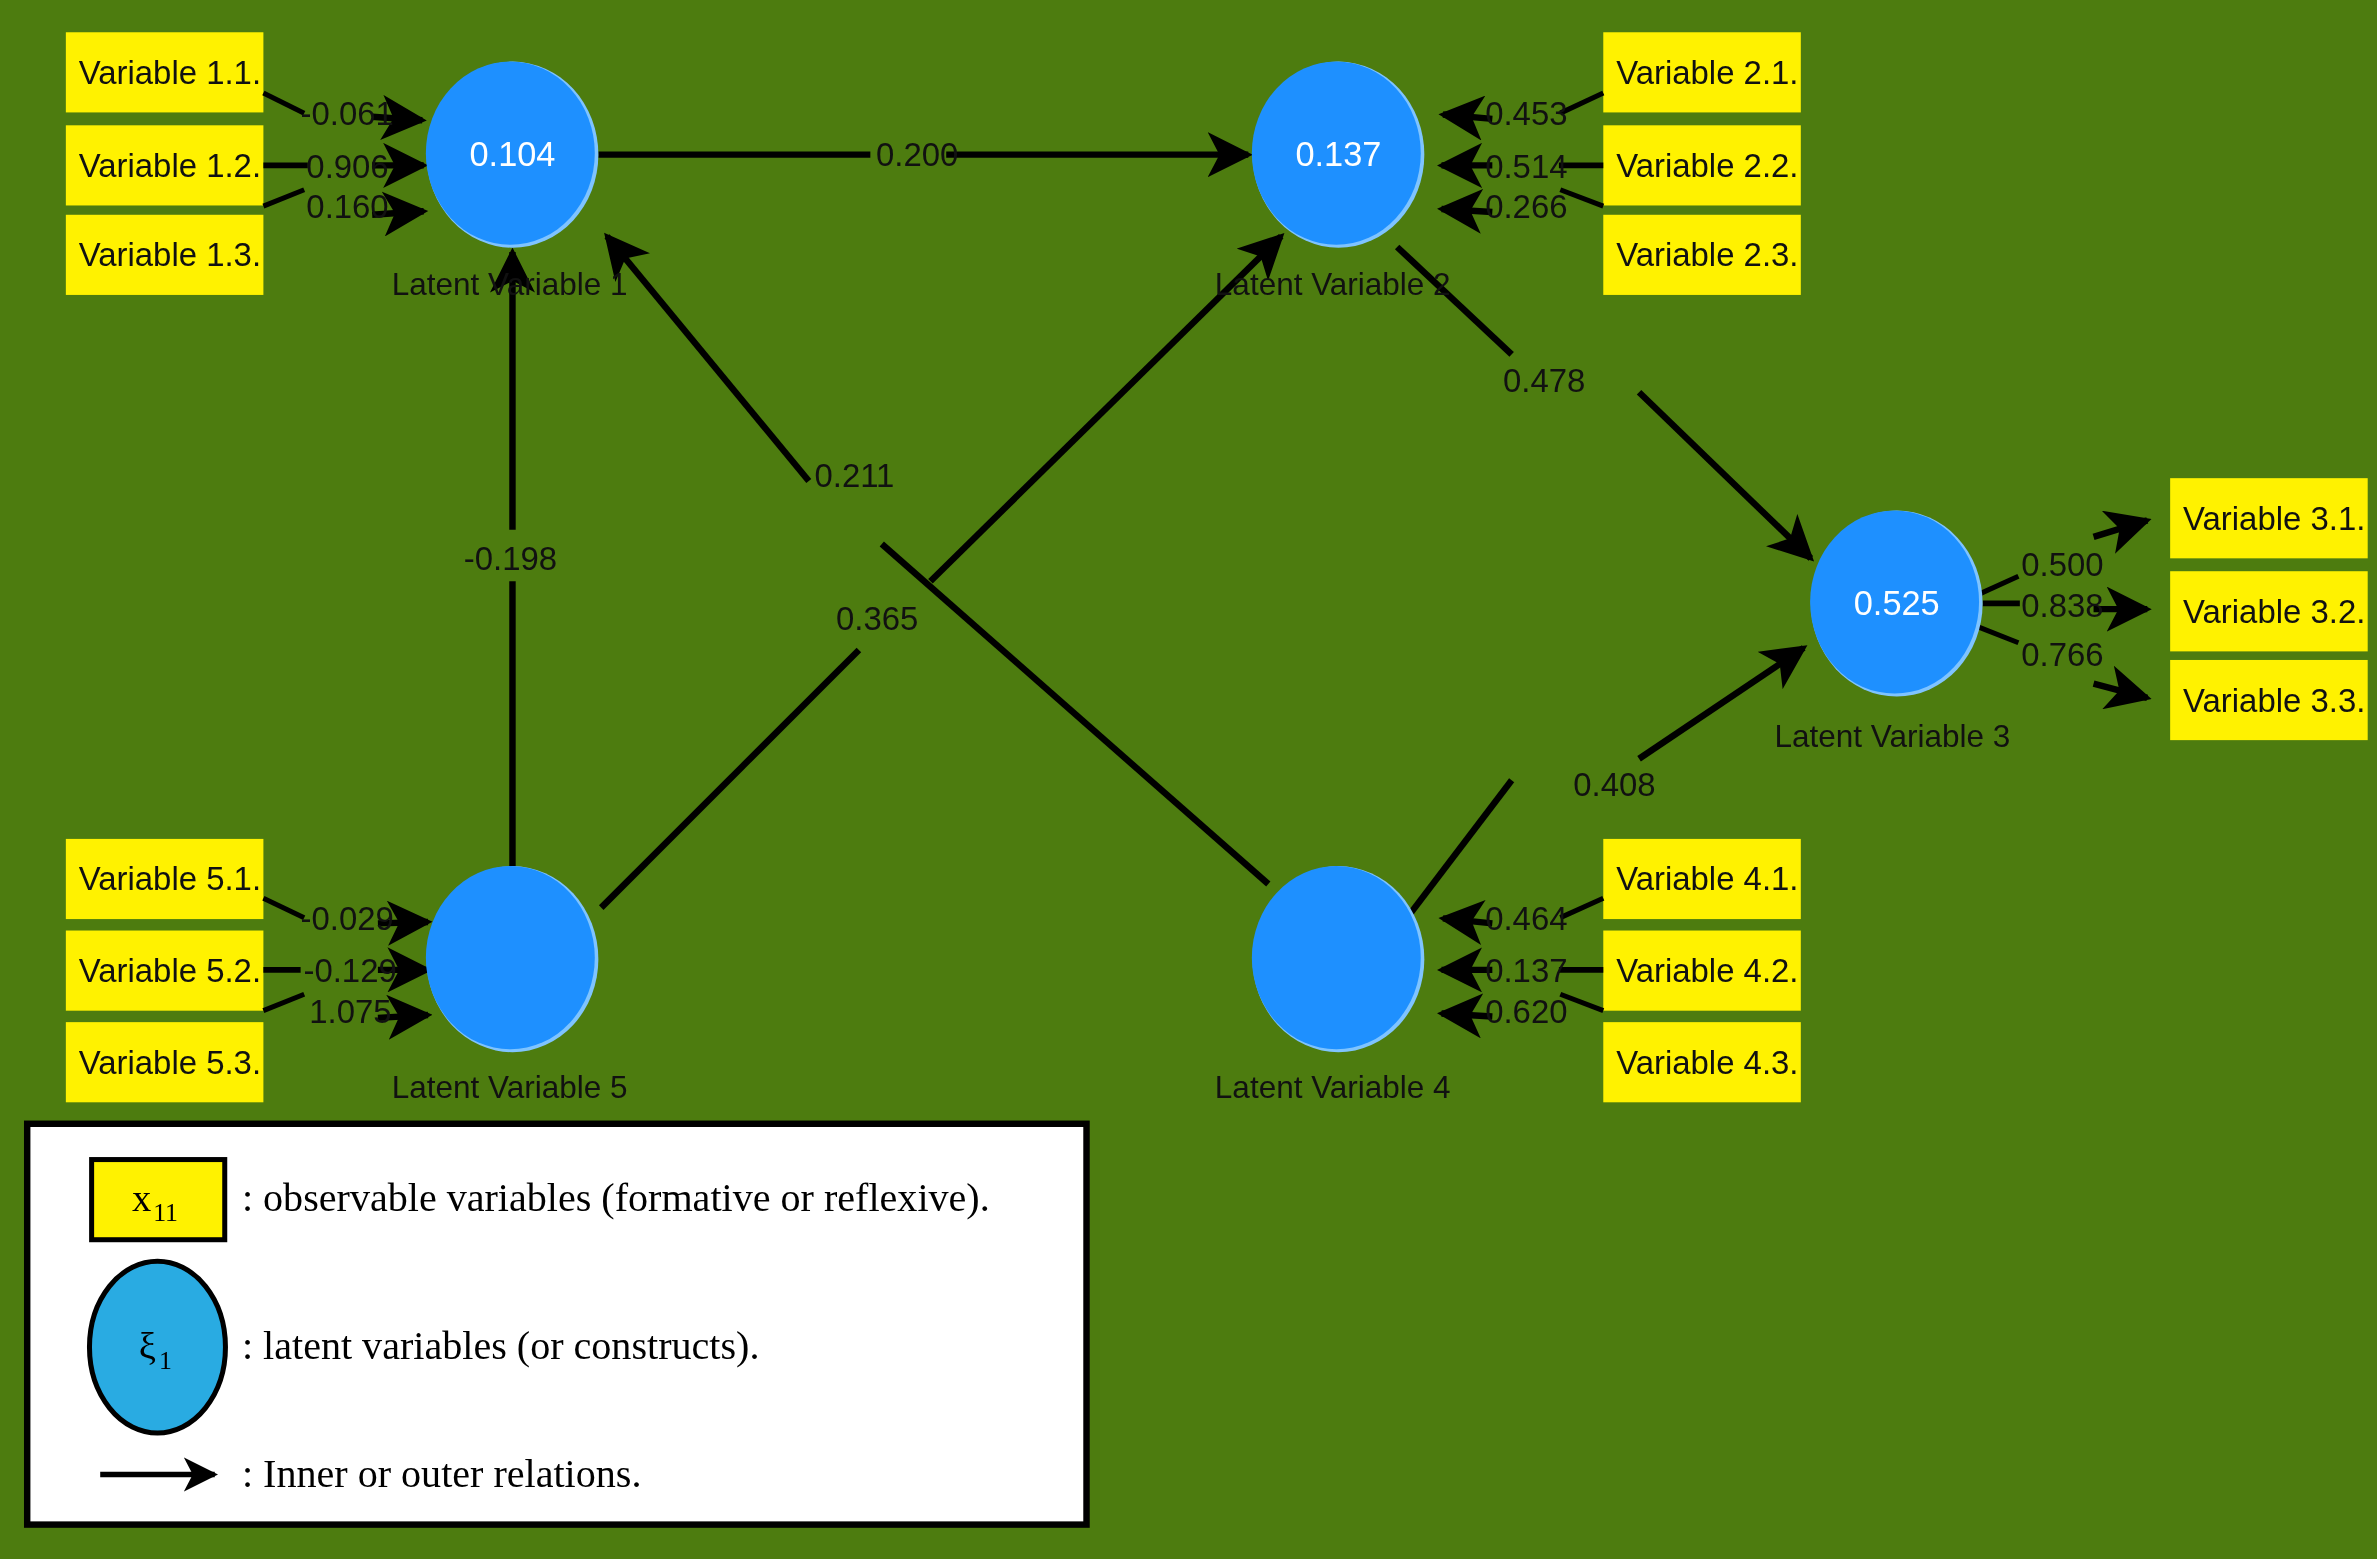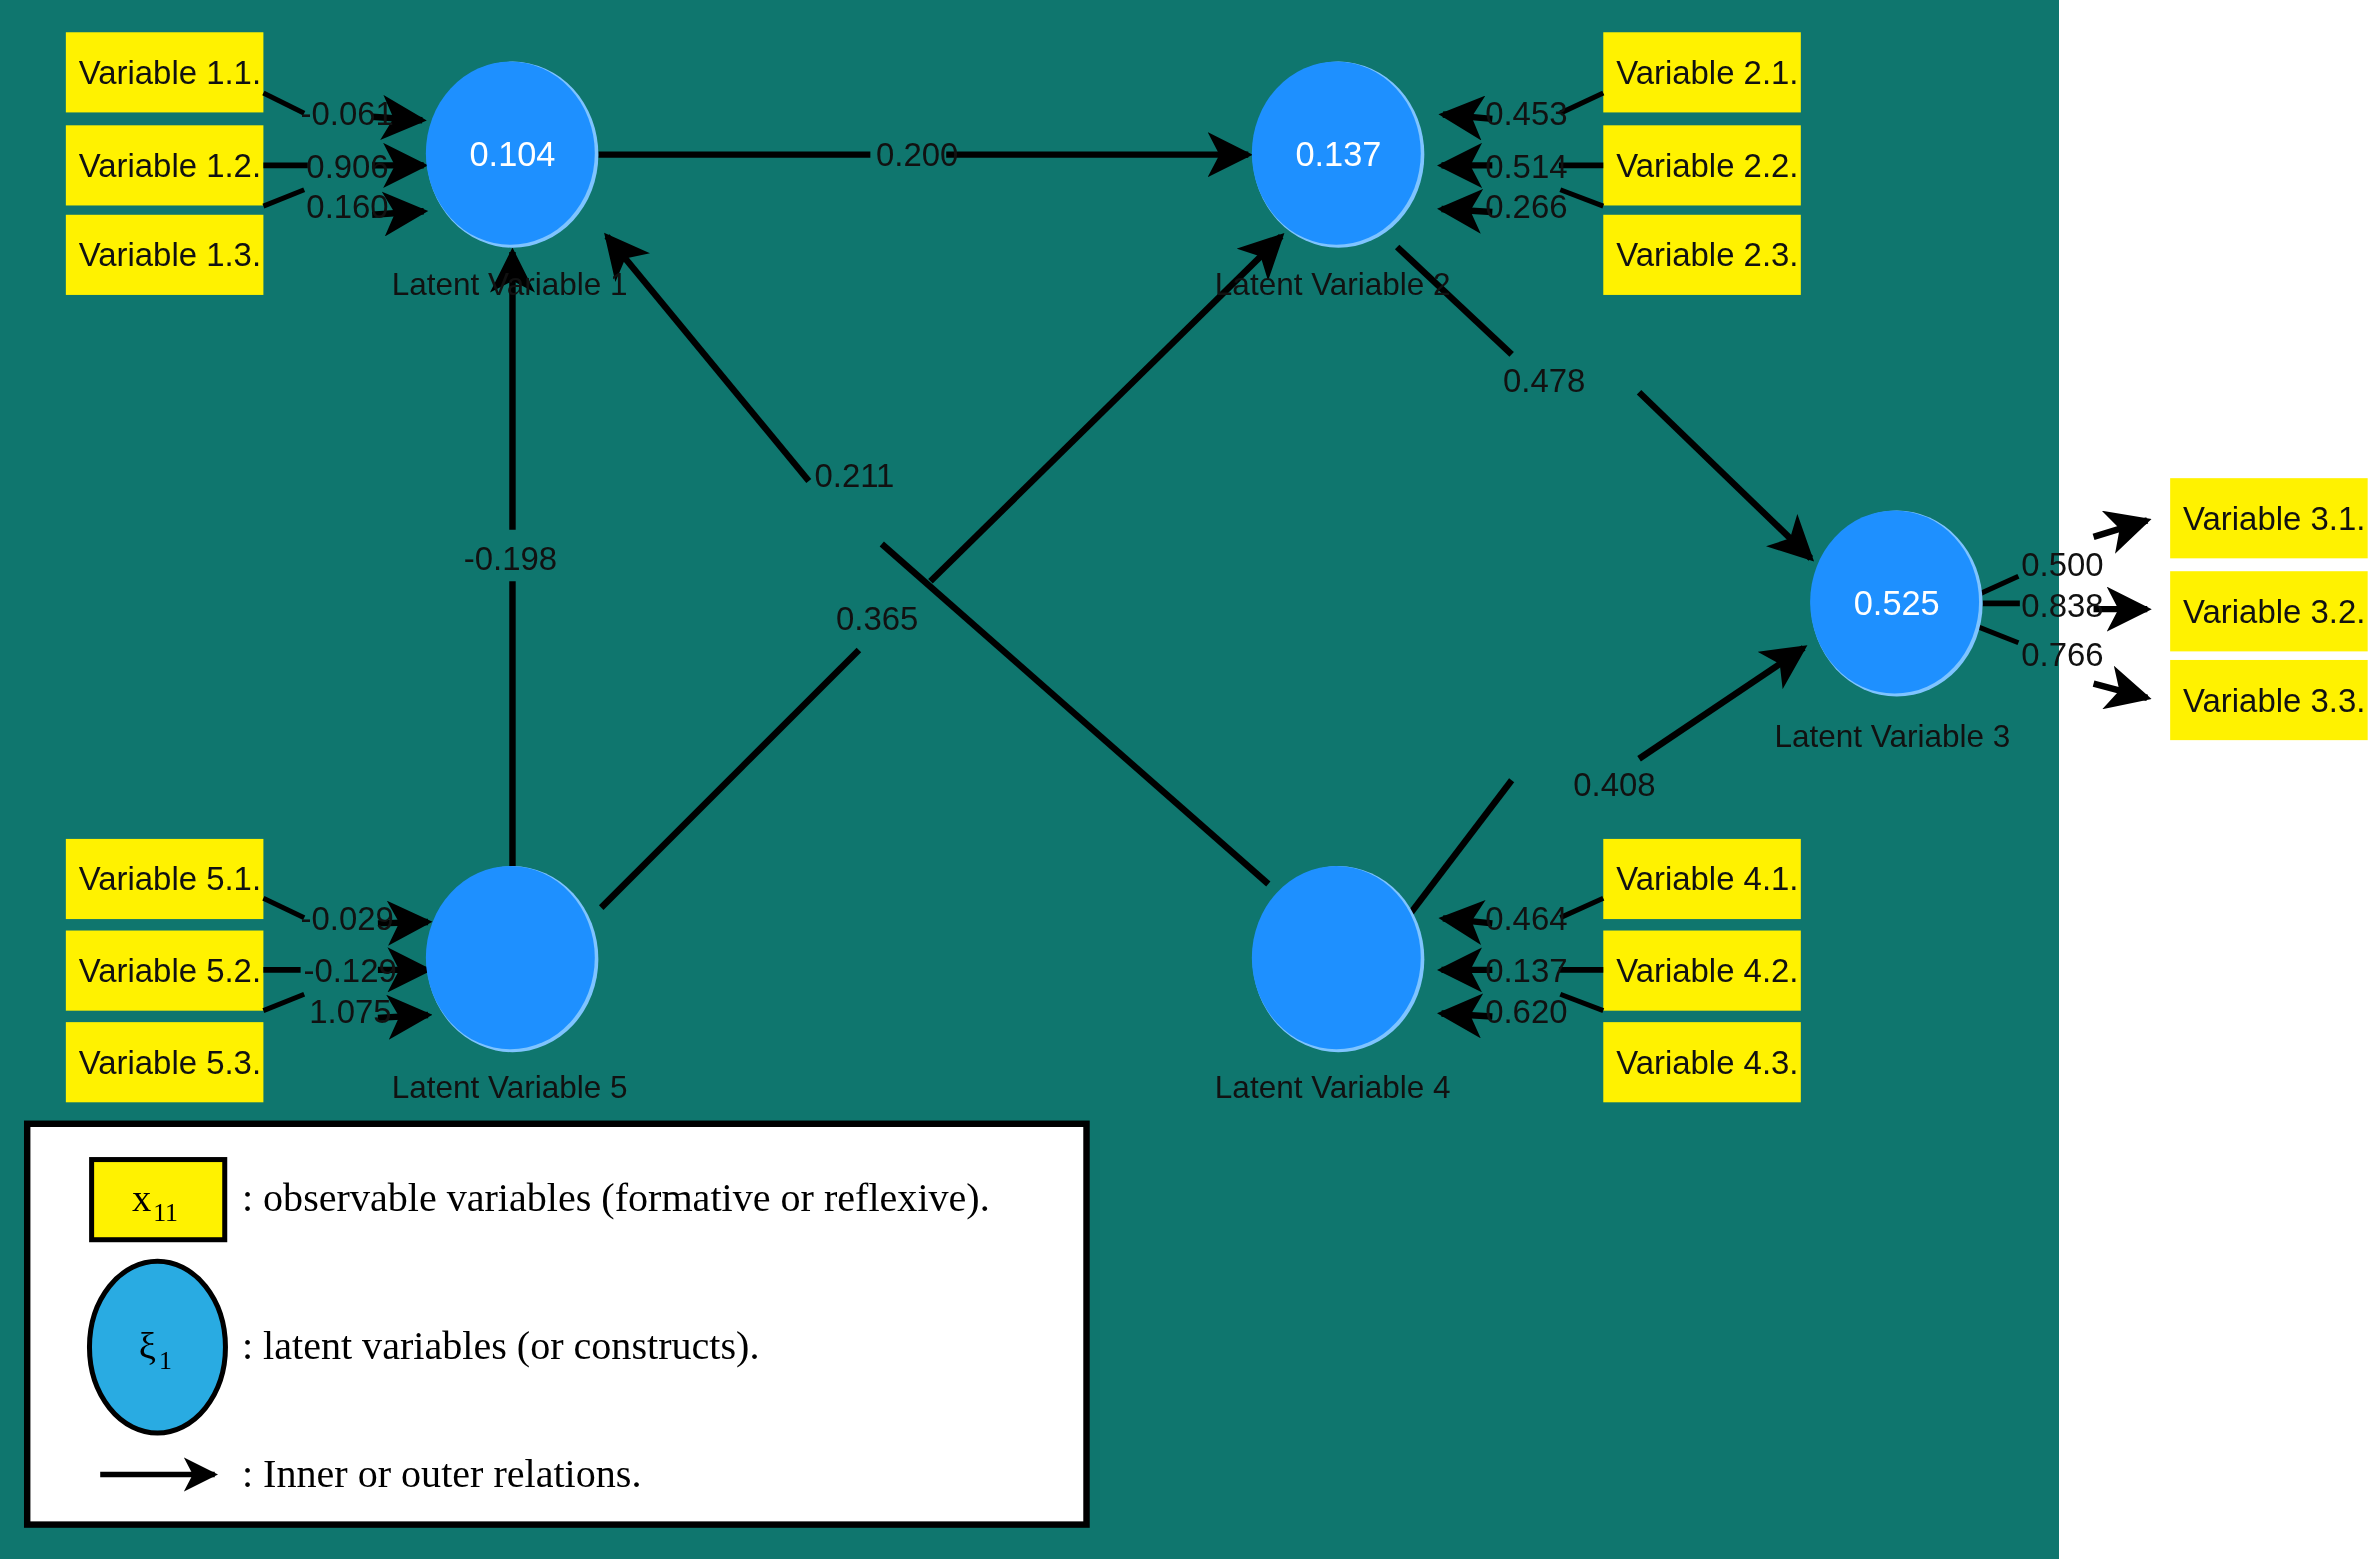--- a/index.html
+++ b/index.html
@@ -1,19 +1,19 @@
 <!DOCTYPE html>
 <html style="font-size:11.5px"><head>
 <meta charset="utf-8">
 <title>PLS Path Model</title>
 <style>
   html,body{margin:0;padding:0;background:#ffffff;}
   body{width:2377px;height:1559px;overflow:hidden;
        font-family:"Liberation Sans", sans-serif;}
-  #stage{position:relative;width:2059px;height:1559px;background:#0f766e;}
+  #stage{position:relative;width:2377px;height:1559px;background:#4d7c0f;}
   svg#diagram{position:absolute;inset:0;width:2377px;height:1559px;}
   .mv-label{font-family:"Liberation Sans",sans-serif;font-size:46px;fill:#111;}
   .lv-value{font-family:"Liberation Sans",sans-serif;font-size:48px;fill:#ffffff;text-anchor:middle;}
   .lv-name{font-family:"Liberation Sans",sans-serif;font-size:44px;fill:#111;text-anchor:middle;}
   .coef{font-family:"Liberation Sans",sans-serif;font-size:46px;fill:#111;}
   .legend-text{font-family:"Liberation Serif",serif;font-size:56px;fill:#000;}
   .legend-sym{font-family:"Liberation Serif",serif;font-size:54px;fill:#000;text-anchor:middle;}
   .legend-sub{font-family:"Liberation Serif",serif;font-size:36px;fill:#000;}
 </style>
 </head>

